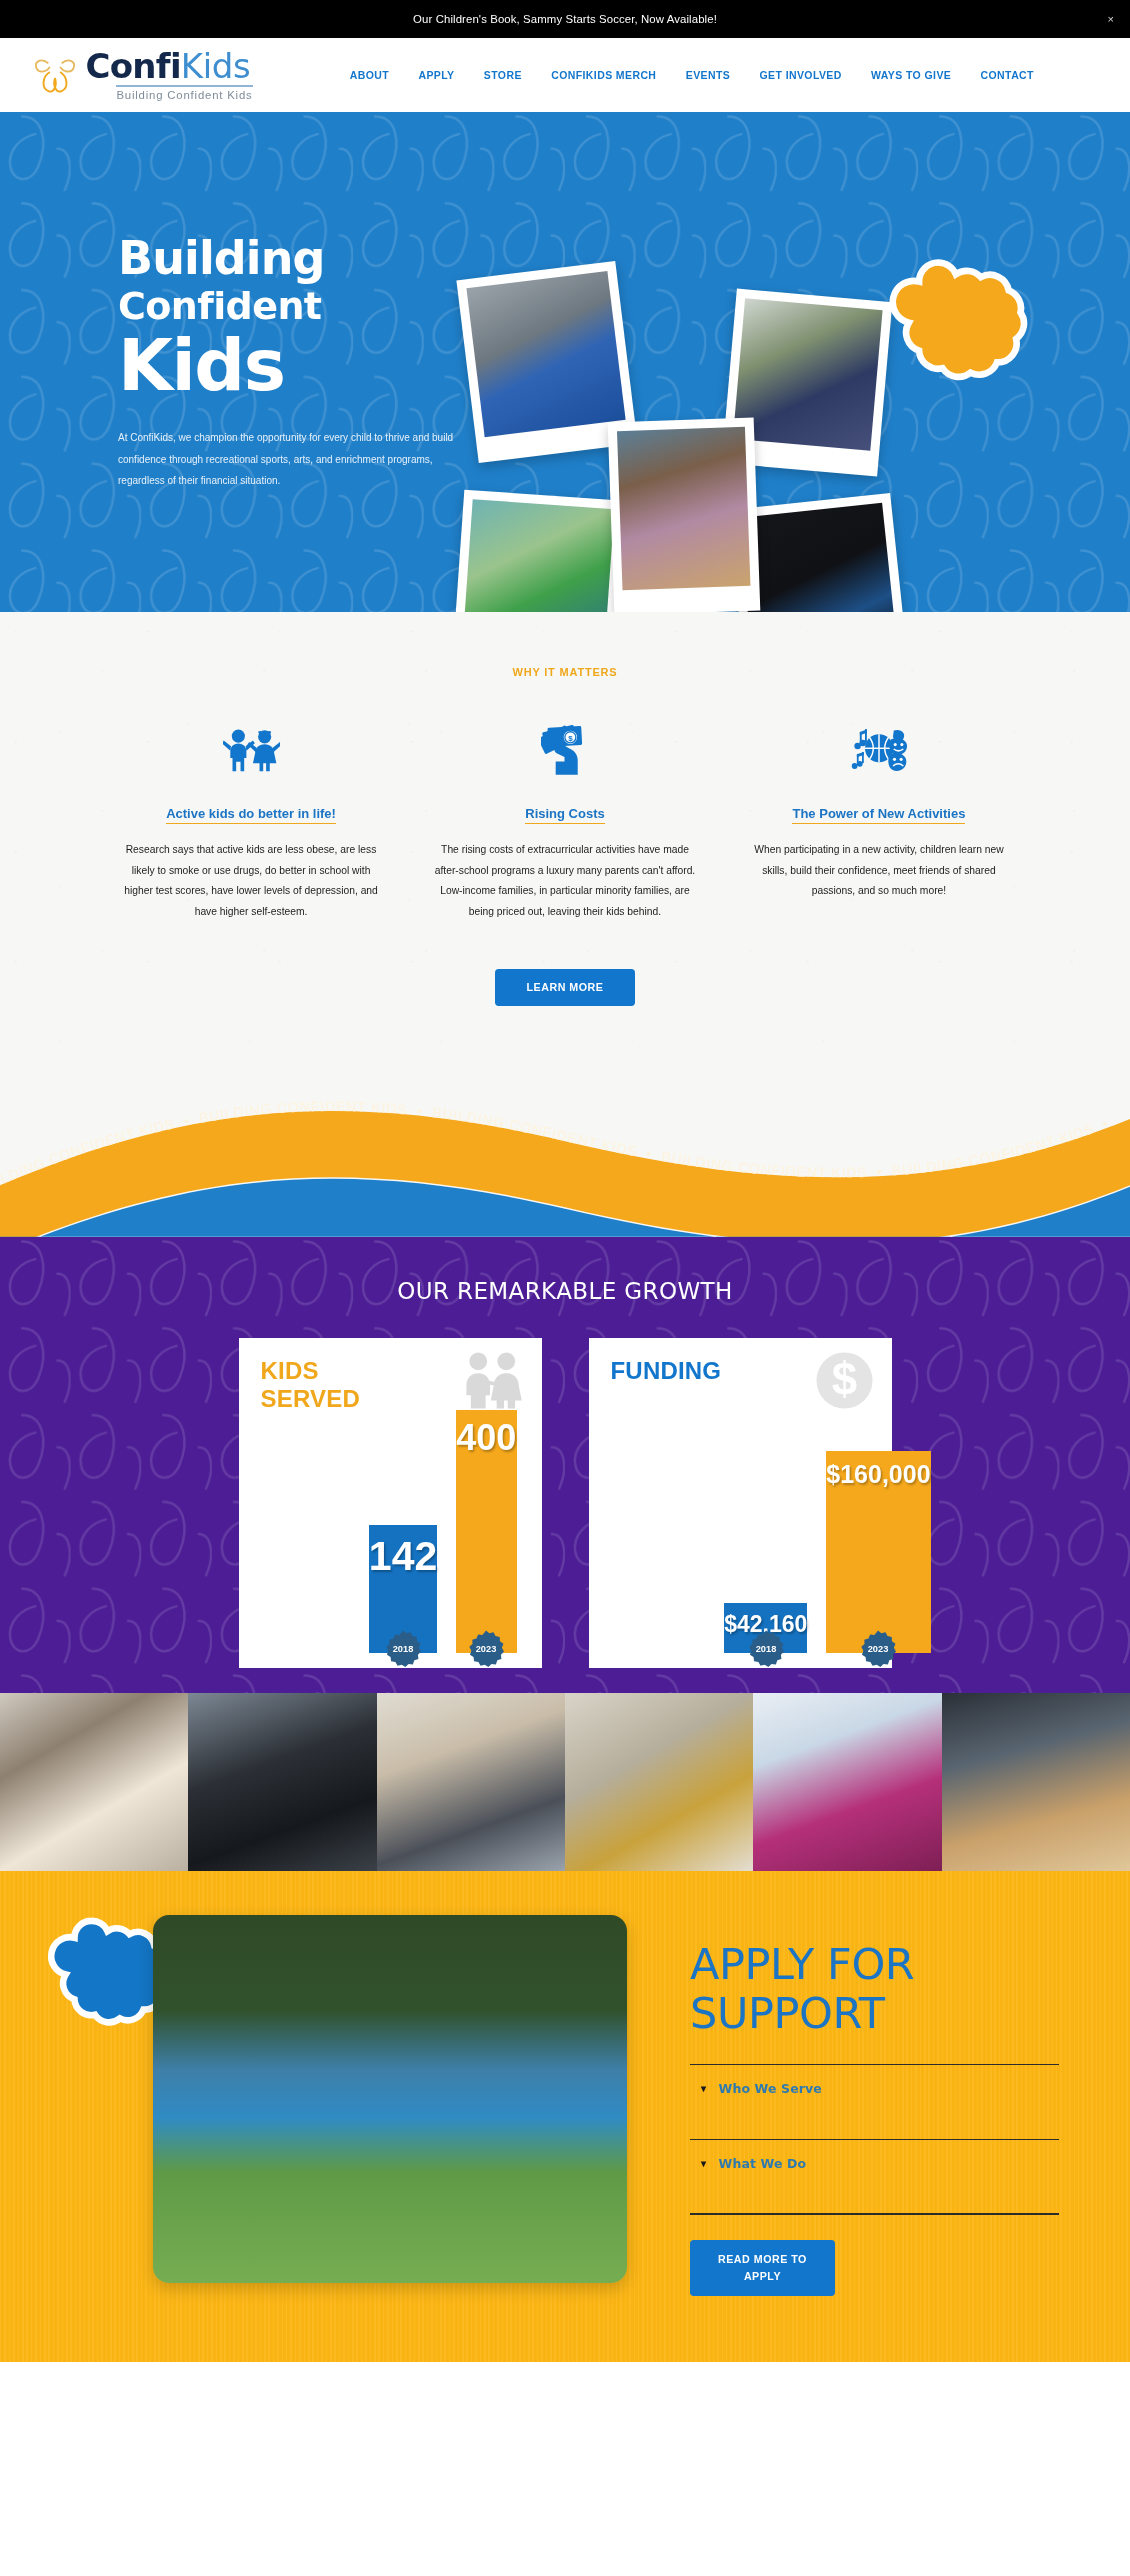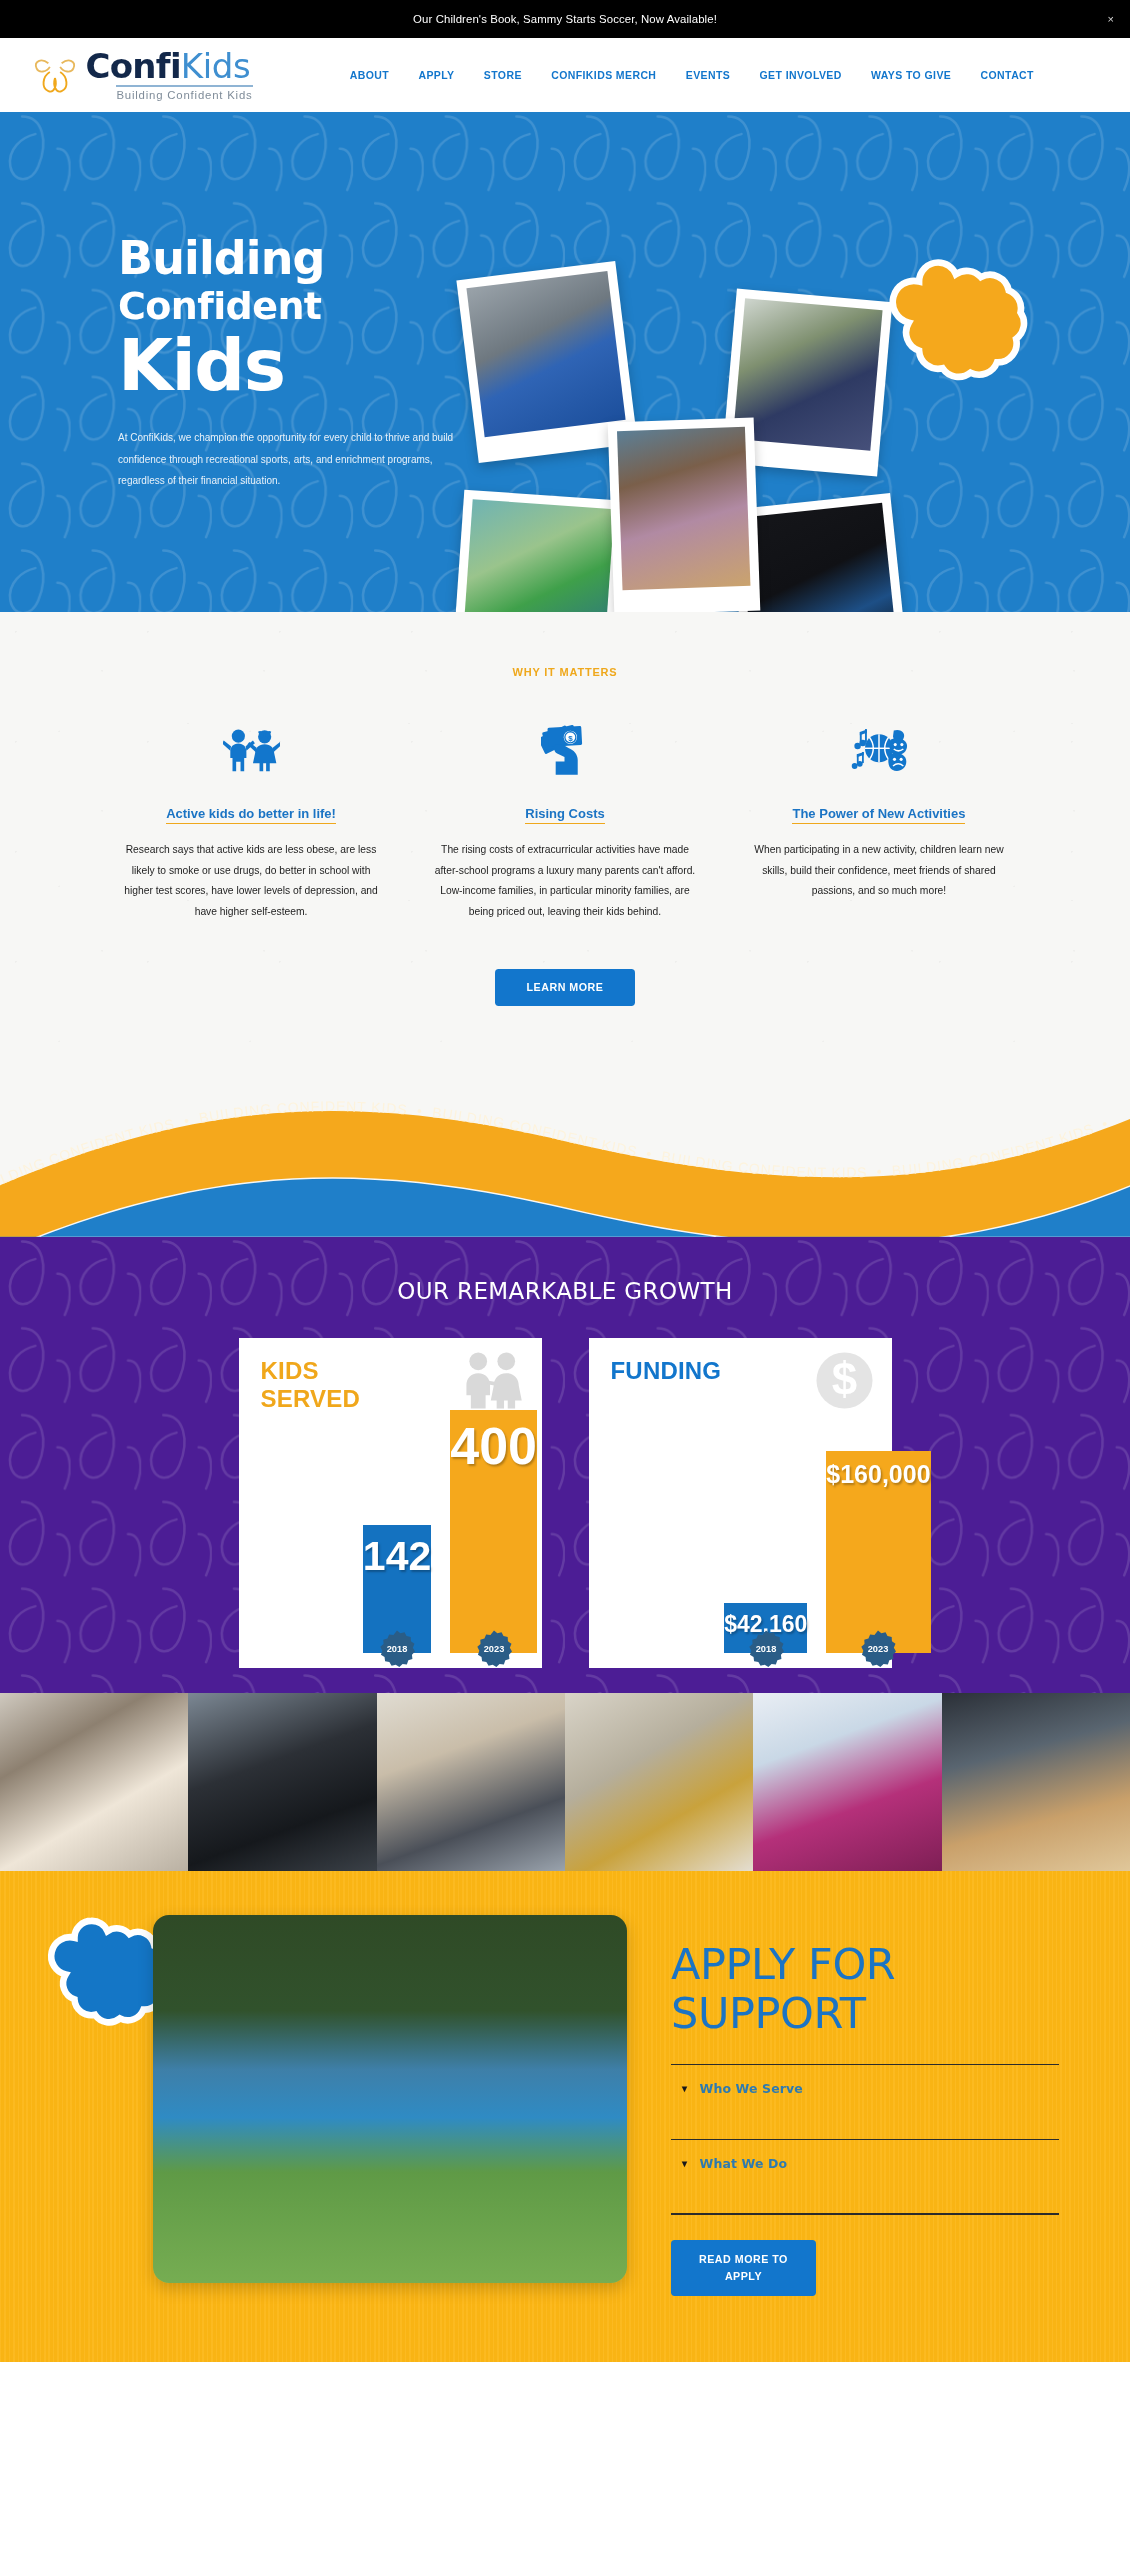--- a/index.html
+++ b/index.html
@@ -258,21 +258,21 @@
     position:relative;
     padding:44px 0 66px;
     min-height:412px;
     overflow:hidden;
   }
   .apply::before{
     content:""; position:absolute; inset:0;
     background:repeating-linear-gradient(90deg, rgba(255,255,255,.05) 0 1.5px, rgba(0,0,0,.012) 1.5px 4.4px);
     pointer-events:none;
   }
-  .apply-inner { position:relative; z-index:3; display:flex; padding:0 71px; gap:44px; }
+  .apply-inner { position:relative; z-index:3; display:flex; padding:0 71px; gap:63px; }
   .apply-left { position:relative; width:556px; }
   .apply-cloud { position:absolute; left:-35px; top:-10.3px; width:140px; height:132px; z-index:1; }
   .apply-photo {
     position:relative; z-index:2;
     margin-left:82px;
     width:474px; height:368px;
     border-radius:16px;
     overflow:hidden;
     box-shadow:0 5.9px 16px rgba(0,0,0,.18);
   }
@@ -537,21 +537,21 @@
 
         <div class="bars">
           <div class="bar blue" style="width:46%; height:43%;">
             <span class="v" style="font-size:41px;">142</span>
             <svg class="badge" viewBox="0 0 54 54" style="font-size:13px">
               <path d="M27 2 l4.5 3.6 5.7-1.3 2.6 5.2 5.7 1.4 0.3 5.8 4.8 3.3-2.2 5.4 2.9 5.1-4.1 4.1 0.6 5.8-5.5 1.9-2 5.5-5.8-0.5-4.3 3.9-4.9-3.1-5.6 1.6-3-5-5.8-1-0.7-5.8-4.9-3.1 1.9-5.5-2.7-5.2 4.3-3.9-0.3-5.8 5.6-1.6 2.3-5.4 5.8 0.8z" fill="#2a5d87"></path>
               <text x="27" y="31" text-anchor="middle" font-size="12.5" font-weight="700" fill="#ffffff" font-family="Liberation Sans, sans-serif">2018</text>
             </svg>
           </div>
           <div class="bar gold" style="width:54%; height:82%;">
-            <span class="v" style="font-size:52px;">400</span>
+            <span class="v" style="font-size:36px;">400</span>
             <svg class="badge" viewBox="0 0 54 54" style="font-size:13px">
               <path d="M27 2 l4.5 3.6 5.7-1.3 2.6 5.2 5.7 1.4 0.3 5.8 4.8 3.3-2.2 5.4 2.9 5.1-4.1 4.1 0.6 5.8-5.5 1.9-2 5.5-5.8-0.5-4.3 3.9-4.9-3.1-5.6 1.6-3-5-5.8-1-0.7-5.8-4.9-3.1 1.9-5.5-2.7-5.2 4.3-3.9-0.3-5.8 5.6-1.6 2.3-5.4 5.8 0.8z" fill="#2a5d87"></path>
               <text x="27" y="31" text-anchor="middle" font-size="12.5" font-weight="700" fill="#ffffff" font-family="Liberation Sans, sans-serif">2023</text>
             </svg>
           </div>
         </div>
         <div class="baseline"></div>
       </div>
 
       <div class="stat-card">

